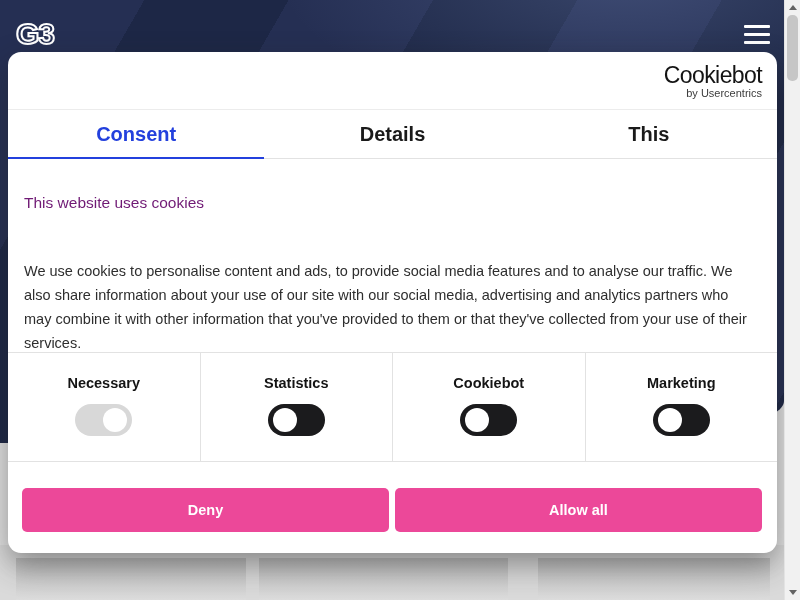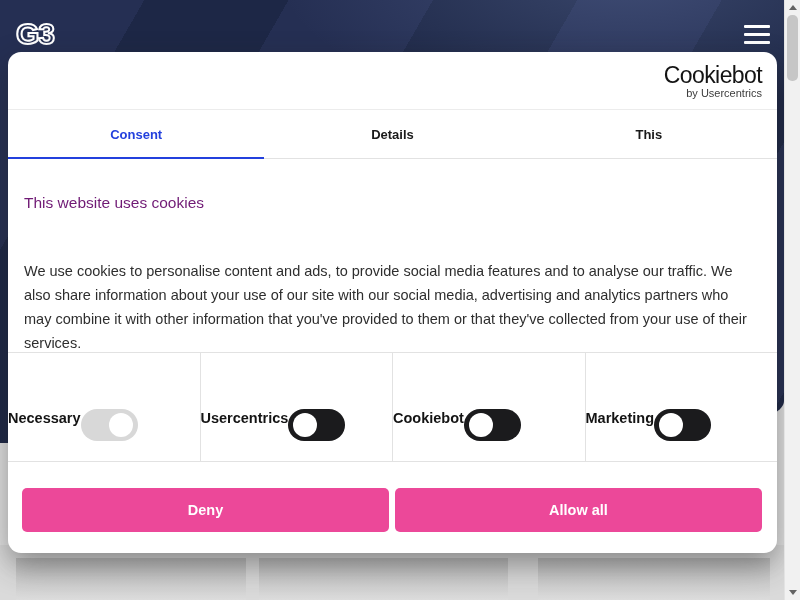--- a/index.html
+++ b/index.html
@@ -42,30 +42,30 @@
     background:#fff;border-radius:13px;
     box-shadow:0 12px 30px rgba(35,35,35,.45);
   }
   .cb-logo{position:absolute;top:11px;right:15px;text-align:right;cursor:pointer;}
   .cb-name{font-size:23px;font-weight:normal;color:#141414;letter-spacing:-0.6px;line-height:1.05;}
   .cb-by{font-size:11px;color:#3c3c3c;}
 
   .tabs{position:absolute;top:57px;left:0;width:100%;height:50px;display:flex;
         border-top:1px solid #ececec;border-bottom:1px solid #e2e2e2;box-sizing:border-box;}
   .tab{flex:1;display:flex;align-items:center;justify-content:center;
-       font-size:13px;font-weight:bold;color:#1a1a1a;cursor:pointer;position:relative;}
+       font-size:20px;font-weight:bold;color:#1a1a1a;cursor:pointer;position:relative;}
   .tab.active{color:#2340dd;}
   .tab.active::after{content:"";position:absolute;left:0;right:0;bottom:-1px;height:2px;background:#2340dd;}
 
   .heading{position:absolute;top:142px;left:16px;font-size:15.5px;font-weight:normal;color:#701a75;}
   .desc{position:absolute;top:171px;left:16px;width:733px;font-size:14.5px;line-height:24px;color:#2e2e2e;margin-top:36px;}
 
   .cats{position:absolute;top:300px;left:0;width:100%;height:110px;display:flex;
         border-top:1px solid #e2e2e2;border-bottom:1px solid #e2e2e2;box-sizing:border-box;}
-  .cat{flex:1;display:flex;align-items:center;padding-top:22px;box-sizing:border-box;}
+  .cat{flex:1;display:flex;flex-direction:column;align-items:center;padding-top:22px;box-sizing:border-box;}
   .cat:not(:last-child){border-right:1px solid #e2e2e2;}
   .cat-label{font-size:14.5px;font-weight:bold;color:#141414;}
   .toggle{margin-top:13px;width:57px;height:32px;border-radius:16px;position:relative;cursor:pointer;}
   .toggle.on-disabled{background:#d8d8d8;}
   .toggle.off{background:#1b1b1d;}
   .knob{position:absolute;top:4px;width:24px;height:24px;background:#fff;border-radius:50%;}
   .on-disabled .knob{right:5px;}
   .off .knob{left:5px;}
 
   .btns{position:absolute;left:14px;right:15px;bottom:21px;display:flex;gap:6px;}
@@ -112,21 +112,21 @@
   <div class="desc">We use cookies to personalise content and ads, to provide social media features and to analyse our traffic. We also share information about your use of our site with our social media, advertising and analytics partners who may combine it with other information that you've provided to them or that they've collected from your use of their services.</div>
 
   <div class="cats">
     <div class="cat">
       <div class="cat-label">Necessary</div>
       <div class="toggle on-disabled">
         <div class="knob"></div>
       </div>
     </div>
     <div class="cat">
-      <div class="cat-label">Usercentrics</div>
+      <div class="cat-label">Statistics</div>
       <div class="toggle off">
         <div class="knob"></div>
       </div>
     </div>
     <div class="cat">
       <div class="cat-label">Cookiebot</div>
       <div class="toggle off">
         <div class="knob"></div>
       </div>
     </div>

